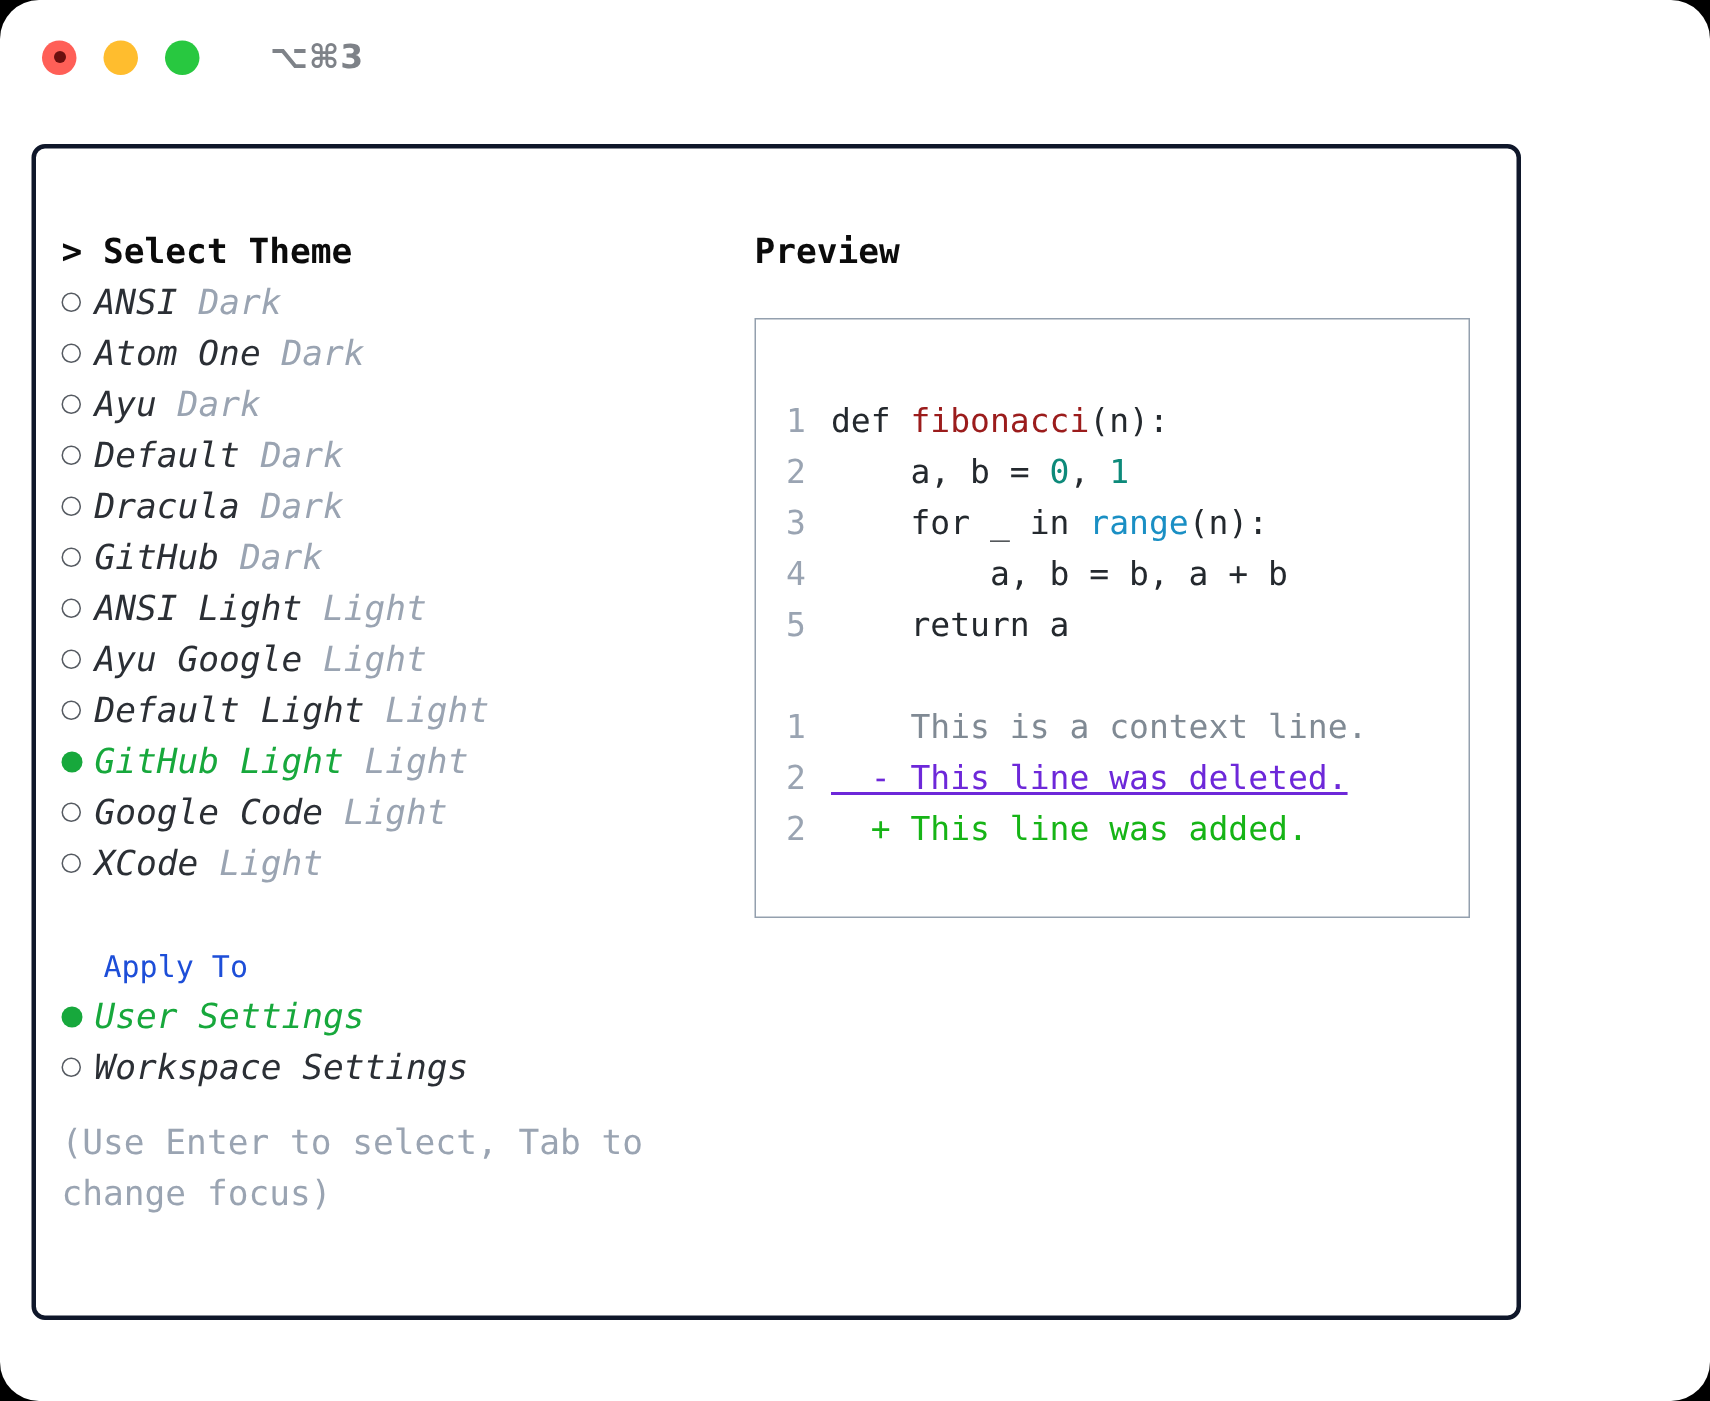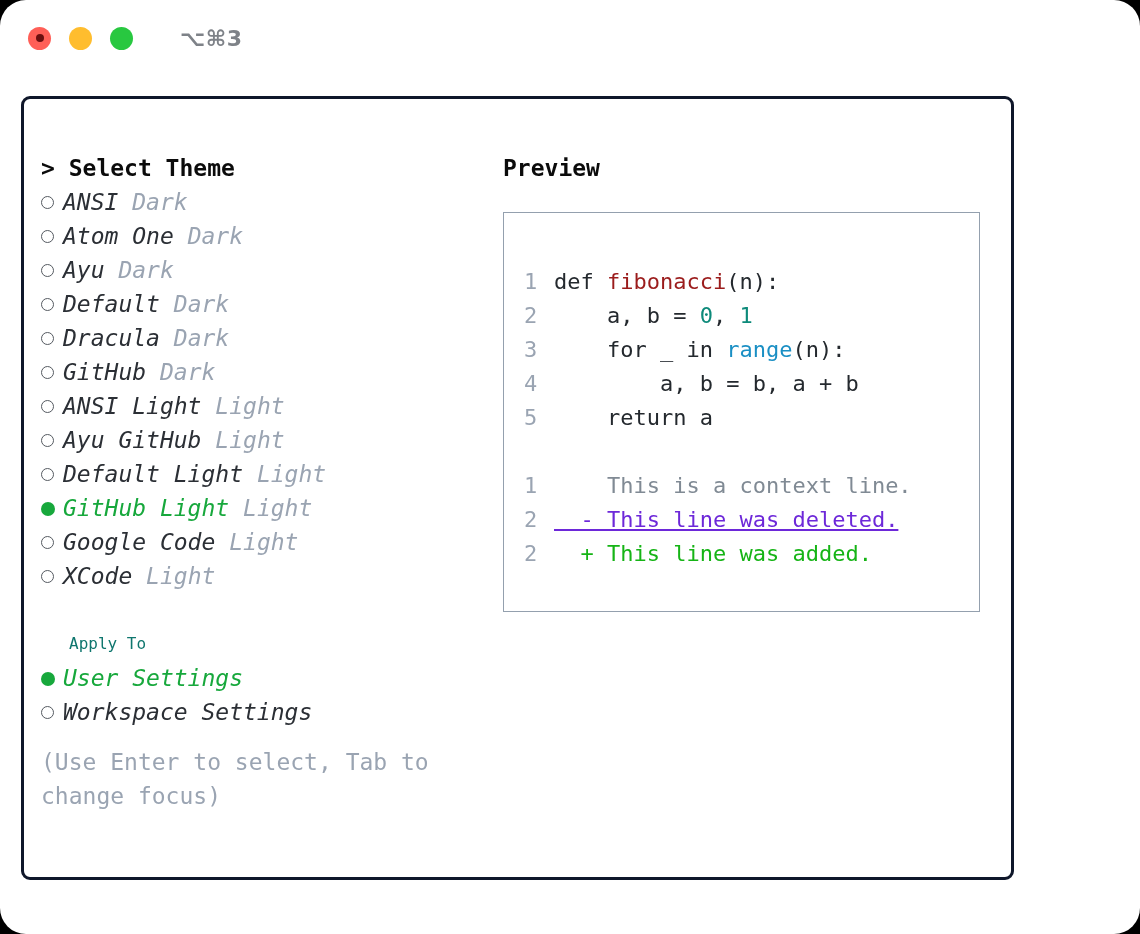--- a/index.html
+++ b/index.html
@@ -133,22 +133,22 @@
     background: #17a83c;
     border-radius: 50%;
     box-sizing: border-box;
     vertical-align: middle;
   }
   .opt-name   { color: #2b2f35; }
   .opt-name.selected { color: #17a83c; }
   .opt-tag    { color: #9aa4b2; }
 
   .section-head {
-    font-size: 16px;
-    color: #0f766e;
+    font-size: 20px;
+    color: #1d4ed8;
     line-height: 34px;
     height: 34px;
     padding-left: 28px;
     white-space: pre;
   }
 
   .spacer-row { height: 34px; }
 
   .hint {
     margin-top: 16px;
@@ -223,21 +223,21 @@
       <div class="left-col">
         <div class="list-header">&gt; Select Theme</div>
         <div id="theme-list">
             <div class="opt-row"><span class="bullet"><span class="ring"></span></span><span class="opt-name">ANSI</span><span> </span><span class="opt-tag">Dark</span></div>
             <div class="opt-row"><span class="bullet"><span class="ring"></span></span><span class="opt-name">Atom One</span><span> </span><span class="opt-tag">Dark</span></div>
             <div class="opt-row"><span class="bullet"><span class="ring"></span></span><span class="opt-name">Ayu</span><span> </span><span class="opt-tag">Dark</span></div>
             <div class="opt-row"><span class="bullet"><span class="ring"></span></span><span class="opt-name">Default</span><span> </span><span class="opt-tag">Dark</span></div>
             <div class="opt-row"><span class="bullet"><span class="ring"></span></span><span class="opt-name">Dracula</span><span> </span><span class="opt-tag">Dark</span></div>
             <div class="opt-row"><span class="bullet"><span class="ring"></span></span><span class="opt-name">GitHub</span><span> </span><span class="opt-tag">Dark</span></div>
             <div class="opt-row"><span class="bullet"><span class="ring"></span></span><span class="opt-name">ANSI Light</span><span> </span><span class="opt-tag">Light</span></div>
-            <div class="opt-row"><span class="bullet"><span class="ring"></span></span><span class="opt-name">Ayu GitHub</span><span> </span><span class="opt-tag">Light</span></div>
+            <div class="opt-row"><span class="bullet"><span class="ring"></span></span><span class="opt-name">Ayu Google</span><span> </span><span class="opt-tag">Light</span></div>
             <div class="opt-row"><span class="bullet"><span class="ring"></span></span><span class="opt-name">Default Light</span><span> </span><span class="opt-tag">Light</span></div>
             <div class="opt-row"><span class="bullet"><span class="fill"></span></span><span class="opt-name selected">GitHub Light</span><span> </span><span class="opt-tag">Light</span></div>
             <div class="opt-row"><span class="bullet"><span class="ring"></span></span><span class="opt-name">Google Code</span><span> </span><span class="opt-tag">Light</span></div>
             <div class="opt-row"><span class="bullet"><span class="ring"></span></span><span class="opt-name">XCode</span><span> </span><span class="opt-tag">Light</span></div>
           </div>
 
         <div class="spacer-row"></div>
 
         <div class="section-head">Apply To</div>
         <div id="apply-list">

